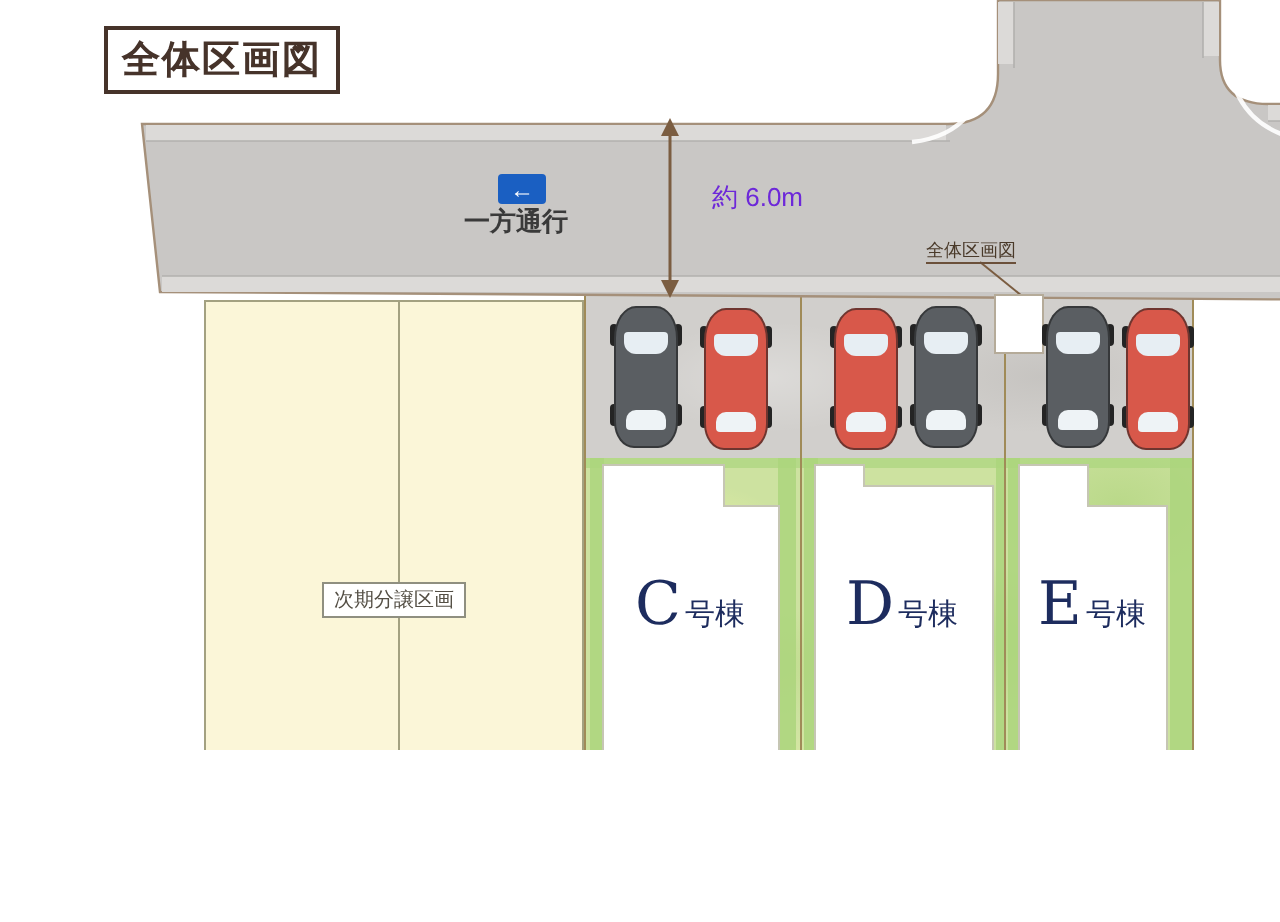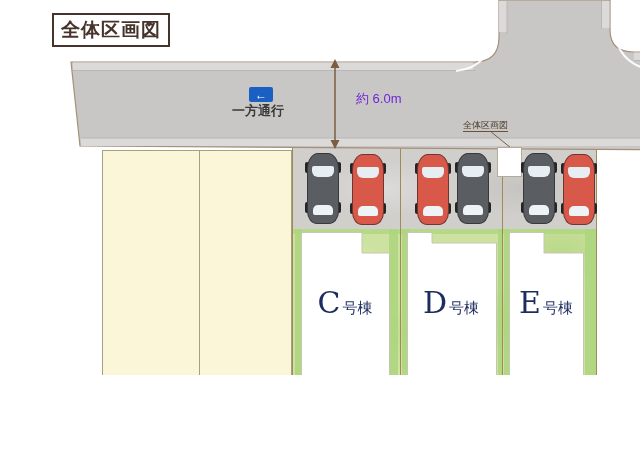--- a/index.html
+++ b/index.html
@@ -123,20 +123,21 @@
       <line x1="577" y1="438" x2="604" y2="386" stroke="#7e7e7e"></line>
       <path d="M604,386 L600,381 L610,373" stroke="#7e7e7e"></path>
       <polygon points="612,370 602,377 606,367" fill="#777777" stroke="none"></polygon>
     </g>
   </svg>
 
   <div class="title-box">全体区画図</div>
 
   <div class="future-area">
     <div class="future-divider"></div>
+    <div class="future-label">次期分譲区画</div>
   </div>
 
   <div class="estate">
     <div class="parking-strip"></div>
     <div class="yard-band"></div>
 
     <div class="yard-strip" style="left:2px;top:81px;width:7px;height:175px"></div>
     <div class="yard-strip" style="left:96px;top:81px;width:9px;height:175px"></div>
     <div class="yard-strip" style="left:109px;top:81px;width:7px;height:175px"></div>
     <div class="yard-strip" style="left:205px;top:81px;width:4px;height:175px"></div>

